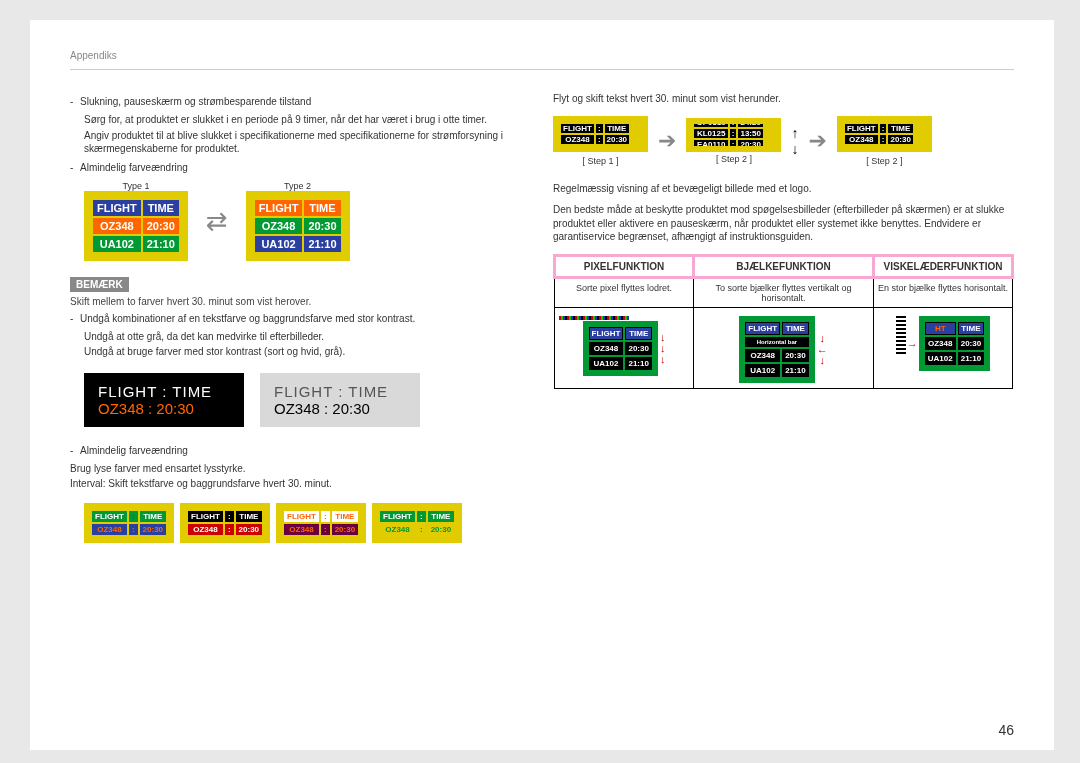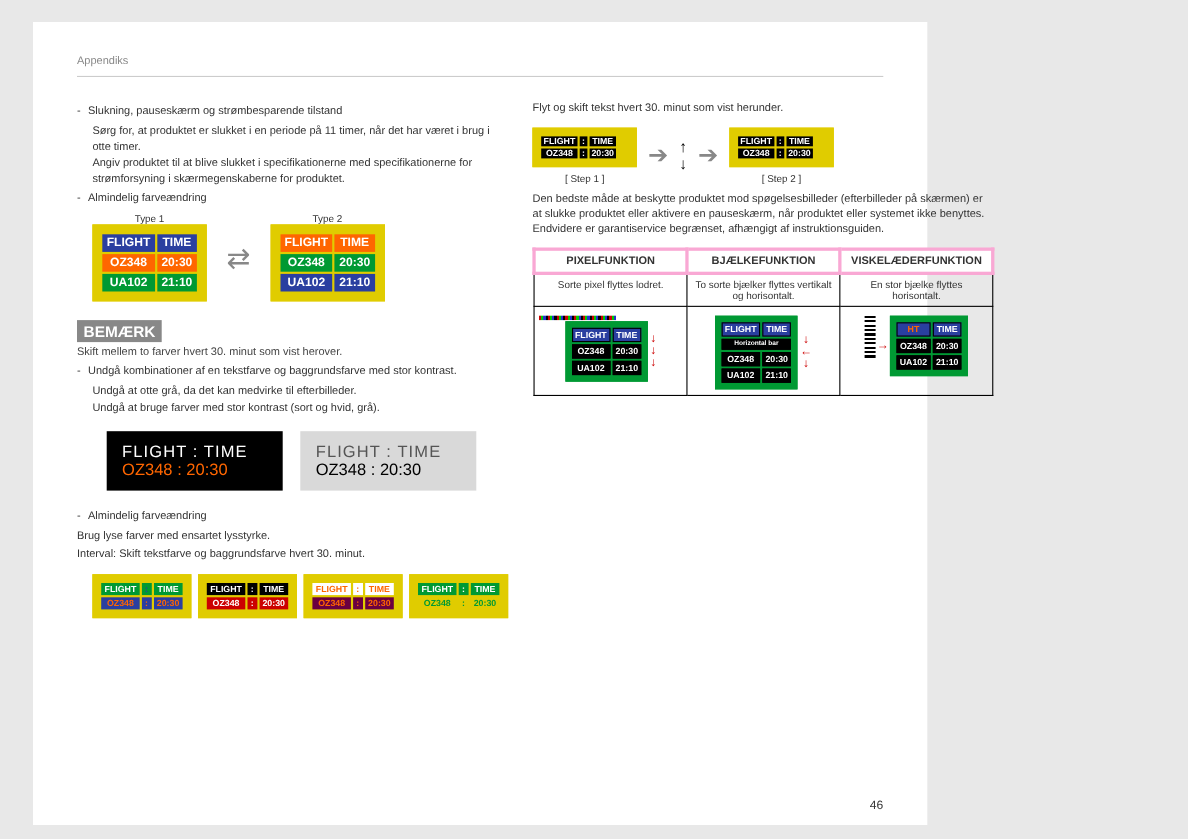--- a/index.html
+++ b/index.html
@@ -1,26 +1,26 @@
 <!DOCTYPE html>
 <html><head>
 <meta charset="utf-8">
 <style>
   * { box-sizing: border-box; margin: 0; padding: 0; }
   body { background: #e8e8e8; font-family: Arial, Helvetica, sans-serif; font-size: 10px; color: #333; }
   .page { width: 1080px; height: 763px; margin: 0 auto; background: #e8e8e8; position: relative; padding: 20px 30px; }
-  .sheet { background: #fff; width: 813px; height: 730px; position: relative; padding: 30px 40px 20px 40px; }
+  .sheet { background: #fff; width: 1024px; height: 730px; position: relative; padding: 30px 40px 20px 40px; }
   .hdr { color: #888; font-size: 10px; padding-bottom: 8px; border-bottom: 1px solid #ccc; }
   .cols { display: flex; gap: 22px; margin-top: 20px; }
   .col { flex: 1; }
   .bullet { margin: 6px 0 6px 0; }
   .bullet .dash { display: inline-block; width: 10px; }
   .para { margin: 2px 0 2px 14px; line-height: 1.35; }
   .para0 { margin: 2px 0 2px 0; line-height: 1.35; }
-  .note { display: inline-block; background: #888; color: #fff; font-weight: bold; font-size: 14px; padding: 2px 6px; margin-top: 14px; }
+  .note { display: inline-block; background: #888; color: #fff; font-weight: bold; font-size: 10px; padding: 2px 6px; margin-top: 14px; }
   .small { font-size: 10px; color: #444; margin: 4px 0 4px 14px; }
 
   .typehdr { font-size: 9px; text-align: center; }
   .ft-box { border: 4px solid #e0cc00; display: inline-block; padding: 3px; background: #e0cc00; }
   .ft-table { border-collapse: separate; border-spacing: 2px; }
   .ft-table td { font-family: Arial; font-weight: bold; font-size: 11px; text-align: center; padding: 2px 4px; }
   .ft-blue-bg { background: #2a3fa0; color: #fff; }
   .ft-blue-txt { color: #2a3fa0; }
   .ft-org-bg  { background: #ff6600; color: #fff; }
   .ft-org-txt { color: #ff6600; }
@@ -49,21 +49,21 @@
   .funcTable th { border:3px solid #f9a8d4; font-size:10px; font-weight:bold; padding:4px; background:#fff;}
   .funcTable td { border:1px solid #000; font-size:9px; padding:4px; text-align:center; vertical-align:top;}
   .caption { font-size:9px; text-align:center; margin-top:2px;}
 
   .step-fig { display:flex; align-items:center; gap:10px; }
   .step-item { text-align:center; }
   .scrollbox { border:4px solid #e0cc00; background:#e0cc00; display:inline-block; padding:2px; position:relative; width:95px; }
   .scrollbox td { font-size:8px; font-weight:bold; padding:0 2px; text-align:center; white-space:nowrap;}
   .scrollbox .clip { max-height:22px; overflow:hidden; display:block; }
 
-  .pagenum { position:absolute; right:40px; bottom:12px; font-size:11px; color:#333; }
+  .pagenum { position:absolute; right:40px; bottom:12px; font-size:14px; color:#333; }
 
   .mini-ft { border:3px solid #009933; background:#009933; display:inline-block; padding:1px;}
   .mini-ft table td { font-size:8px; font-weight:bold; padding:1px 2px; text-align:center; white-space:nowrap;}
   .cell-img { width:130px; height:72px; display:inline-block; text-align:center; padding-top:4px;}
   .arrow-red { color:#cc0000; font-size:11px; display:inline-block; line-height:1;}
   .vstack { display:flex; flex-direction:column; gap:0; align-items:center;}
   .stripes { display:inline-block; width:10px; height:40px; background: repeating-linear-gradient(180deg,#000,#000 2px,#fff 2px,#fff 4px); vertical-align:top;}
   .stripes-top { height:4px; width:70px; background: repeating-linear-gradient(90deg,#cc0000,#cc0000 2px,#00cc00 2px,#00cc00 4px,#2233cc 4px,#2233cc 6px,#000 6px,#000 8px); display:block; margin-bottom:1px;}
 </style>
 </head>
@@ -71,21 +71,21 @@
 
 <div class="page">
  <div class="sheet">
   <div class="hdr">Appendiks</div>
 
   <div class="cols">
 
    <div class="col">
 
     <div class="bullet"><span class="dash">-</span><span>Slukning, pauseskærm og strømbesparende tilstand</span></div>
-    <div class="para">Sørg for, at produktet er slukket i en periode på 11 timer, når det har været i brug i otte timer.</div>
+    <div class="para">Sørg for, at produktet er slukket i en periode på 9 timer, når det har været i brug i otte timer.</div>
     <div class="para">Angiv produktet til at blive slukket i specifikationerne med specifikationerne for strømforsyning i skærmegenskaberne for produktet.</div>
 
     <div class="bullet"><span class="dash">-</span><span>Almindelig farveændring</span></div>
 
     <div style="display:flex; align-items:center; gap:18px; margin:8px 0 0 14px;">
       <div style="text-align:center;">
         <div class="typehdr">Type 1</div>
         <div class="ft-box">
           <table class="ft-table">
             <tbody>
@@ -129,21 +129,21 @@
       </div>
     </div>
 
     <div><span class="note">BEMÆRK</span></div>
     <div class="small" style="margin-left:0;">Skift mellem to farver hvert 30. minut som vist herover.</div>
 
     <div class="bullet"><span class="dash">-</span><span>Undgå kombinationer af en tekstfarve og baggrundsfarve med stor kontrast.</span></div>
     <div class="para">Undgå at otte grå, da det kan medvirke til efterbilleder.</div>
     <div class="para">Undgå at bruge farver med stor kontrast (sort og hvid, grå).</div>
 
-    <div style="display:flex; gap:16px; margin:14px 0 0 27px;">
+    <div style="display:flex; gap:16px; margin:14px 0 0 14px;">
       <div class="blackbox">
         <div class="l1">FLIGHT   :   TIME</div>
         <div class="l2">OZ348   :   20:30</div>
       </div>
       <div class="graybox">
         <div class="l1">FLIGHT   :   TIME</div>
         <div class="l2">OZ348   :   20:30</div>
       </div>
     </div>
 
@@ -237,20 +237,47 @@
                       <td class="ft-blk-bg ft-org-txt">OZ348</td>
                       <td class="ft-blk-bg ft-org-txt">:</td>
                       <td class="ft-blk-bg ft-org-txt">20:30</td>
                     </tr>
           </tbody>
                 </table>
         </div>
         <div class="caption">[ Step 1 ]</div>
       </div>
       <span class="arrow">➔</span>
+      <div class="step-item">
+        <div class="scrollbox">
+         <span class="clip">
+          <table style="margin-top:-8px;">
+            <tbody>
+                      <tr>
+                        <td class="ft-blk-bg ft-grn-txt">OP0310</td>
+                        <td class="ft-blk-bg ft-grn-txt">:</td>
+                        <td class="ft-blk-bg ft-grn-txt">24:20</td>
+                      </tr>
+            <tr>
+                        <td class="ft-blk-bg ft-red-txt">KL0125</td>
+                        <td class="ft-blk-bg ft-red-txt">:</td>
+                        <td class="ft-blk-bg ft-red-txt">13:50</td>
+                      </tr>
+            <tr>
+                        <td class="ft-blk-bg ft-grn-txt">EA0110</td>
+                        <td class="ft-blk-bg ft-grn-txt">:</td>
+                        <td class="ft-blk-bg ft-grn-txt">20:30</td>
+                      </tr>
+
+          </tbody>
+                  </table>
+         </span>
+        </div>
+        <div class="caption">[ Step 2 ]</div>
+      </div>
       <div class="vstack">
         <span style="font-size:14px;color:#000;">↑</span>
         <span style="font-size:14px;color:#000;">↓</span>
       </div>
       <span class="arrow">➔</span>
       <div class="step-item">
         <div class="scrollbox">
           <table>
             <tbody>
                     <tr>
@@ -263,20 +290,21 @@
                       <td class="ft-blk-bg ft-grn-txt">:</td>
                       <td class="ft-blk-bg ft-grn-txt">20:30</td>
                     </tr>
           </tbody>
                 </table>
         </div>
         <div class="caption">[ Step 2 ]</div>
       </div>
     </div>
 
+    <div class="para0" style="margin-top:16px;">Regelmæssig visning af et bevægeligt billede med et logo.</div>
     <div class="para0" style="margin-top:8px;">Den bedste måde at beskytte produktet mod spøgelsesbilleder (efterbilleder på skærmen) er at slukke produktet eller aktivere en pauseskærm, når produktet eller systemet ikke benyttes.  Endvidere er garantiservice begrænset, afhængigt af instruktionsguiden.</div>
 
     <table class="funcTable">
       <tbody>
               <tr>
         <th>PIXELFUNKTION</th>
         <th>BJÆLKEFUNKTION</th>
         <th>VISKELÆDERFUNKTION</th>
       </tr>
       <tr>

